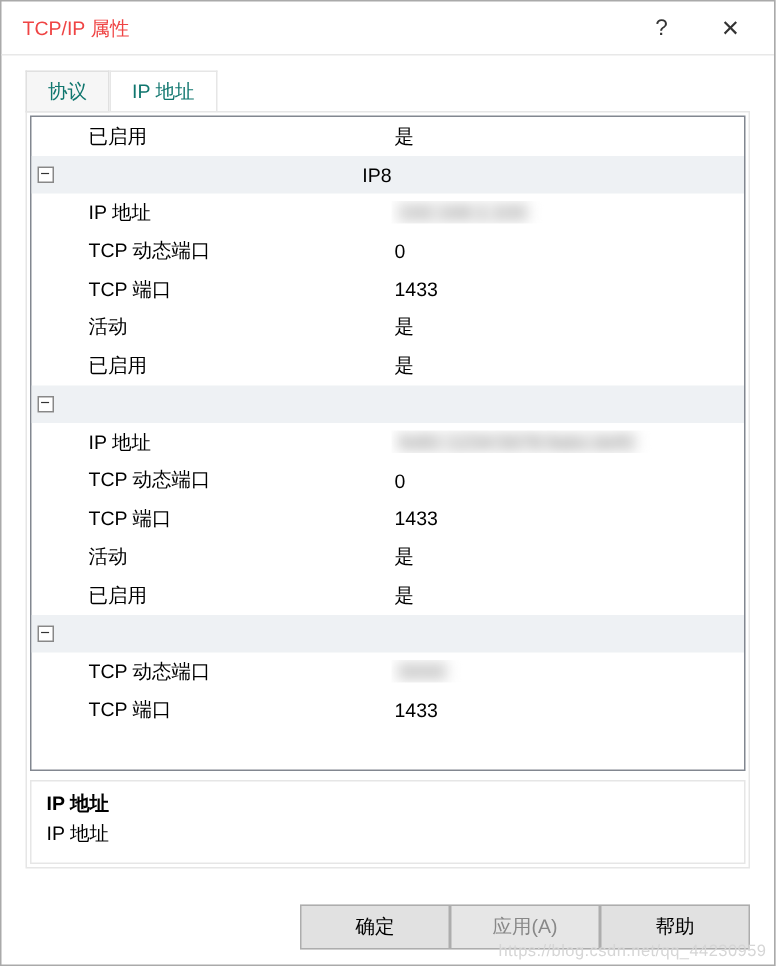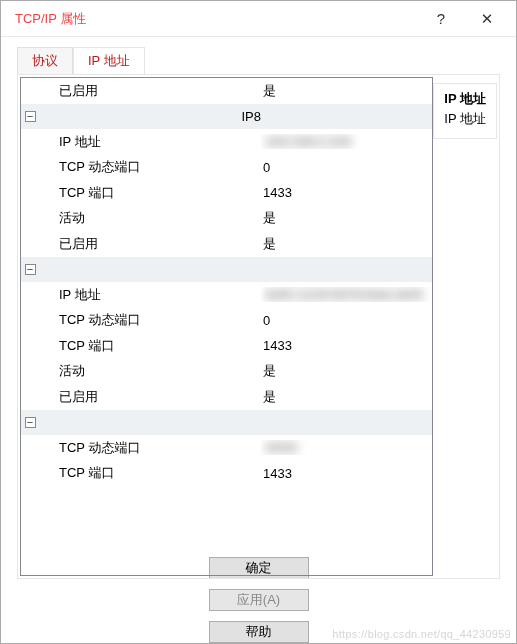--- a/index.html
+++ b/index.html
@@ -4,42 +4,42 @@
   <style>
     * { box-sizing: border-box; font-family: "Microsoft YaHei", "Segoe UI", Tahoma, sans-serif; }
     body { margin: 0; background: #888; }
     .window { width: 517px; height: 644px; background: #ffffff; border: 1px solid #aaa; display: flex; flex-direction: column; }
     .titlebar { height: 36px; display: flex; align-items: center; padding: 0 6px 0 14px; border-bottom: 1px solid #e8e8e8; }
     .title { font-size: 13px; color: #ef4444; flex: 0 0 auto; }
     .titlebar-spacer { flex: 1; }
     .title-btn { width: 46px; height: 30px; display: flex; align-items: center; justify-content: center; font-size: 15px; color: #333; cursor: pointer; }
     .content { flex: 1; padding: 10px 16px 14px 16px; display: flex; flex-direction: column; }
     .tabs { display: flex; height: 28px; margin-bottom: -1px; }
-    .tab { padding: 4px 14px; font-size: 13px; color: #b91c1c; border: 1px solid transparent; cursor: pointer; background: #ffffff; }
+    .tab { padding: 4px 14px; font-size: 13px; color: #0f766e; border: 1px solid transparent; cursor: pointer; background: #ffffff; }
     .tab.inactive { background: #f6f6f6; border:1px solid #e0e0e0; border-bottom: 1px solid #e6e6e6; }
     .tab.active { border: 1px solid #e6e6e6; border-bottom: 1px solid #ffffff; position: relative; background: #ffffff; }
-    .grid-wrap { border: 1px solid #e6e6e6; flex: 1; position: relative; display:flex; flex-direction:row; padding: 2px; }
+    .grid-wrap { border: 1px solid #e6e6e6; flex: 1; position: relative; display:flex; flex-direction:column; padding: 2px; }
     .grid-scroll { flex:1; overflow-y: scroll; border: 1px solid #828790; }
     .grid-scroll::-webkit-scrollbar { width: 17px; }
     .grid-scroll::-webkit-scrollbar-track { background: #f0f0f0; }
     .grid-scroll::-webkit-scrollbar-thumb { background: #cdcdcd; }
     .grid-scroll::-webkit-scrollbar-button { background: #f0f0f0; height:17px; display:block;}
     .row { display: flex; align-items: center; font-size: 13px; height: 25.5px; }
     .row.category { background: #eef1f4; font-weight: 400; }
     .row.category .cell-label { padding-left: 4px; font-weight: 400;}
     .expander-cell { width: 18px; display: flex; align-items: center; justify-content: center; }
     .expander { width: 11px; height: 11px; border: 1px solid #888; background: #fff; display: flex; align-items: center; justify-content: center; font-size: 11px; line-height: 0; color: #333; cursor:pointer; }
     .cell-label { flex: 0 0 222px; padding-left: 20px; color: #000; white-space: nowrap; overflow: hidden; }
     .row.category .cell-label { padding-left: 4px; text-align: right; }
     .cell-value { flex: 1; padding-left: 2px; color: #000; white-space: nowrap; overflow:hidden; }
     .blurred { filter: blur(4px); color: #999; background: #eee; display: inline-block; padding: 0 4px; border-radius:2px;}
     .desc-box { border: 1px solid #e6e6e6; margin-top: 6px; padding: 6px 10px 10px 10px; height: 56px; }
     .desc-title { font-size: 13px; font-weight: 700; color: #000; }
     .desc-body { font-size: 13px; color: #000; margin-top: 2px; }
-    .button-row { height: 50px; display: flex; align-items: center; justify-content: flex-end; gap: 10px; padding: 0 16px 0 16px; flex-direction: column; }
+    .button-row { height: 50px; display: flex; align-items: center; justify-content: flex-end; padding: 0 16px 0 16px; }
     .btn { width: 100px; height: 30px; border: 1px solid #adadad; background: #e1e1e1; font-size: 13px; color: #000; cursor: pointer; }
     .btn.disabled { color: #888; background: #e6e6e6; cursor: default; }
     .watermark { position:absolute; right:6px; bottom:4px; font-size:11px; color:#d6d6d6; letter-spacing:0.3px; pointer-events:none; font-family: Arial, sans-serif;}
   </style>
 </head>
 <body>
 
 <div class="window">
 
   <div class="titlebar">

